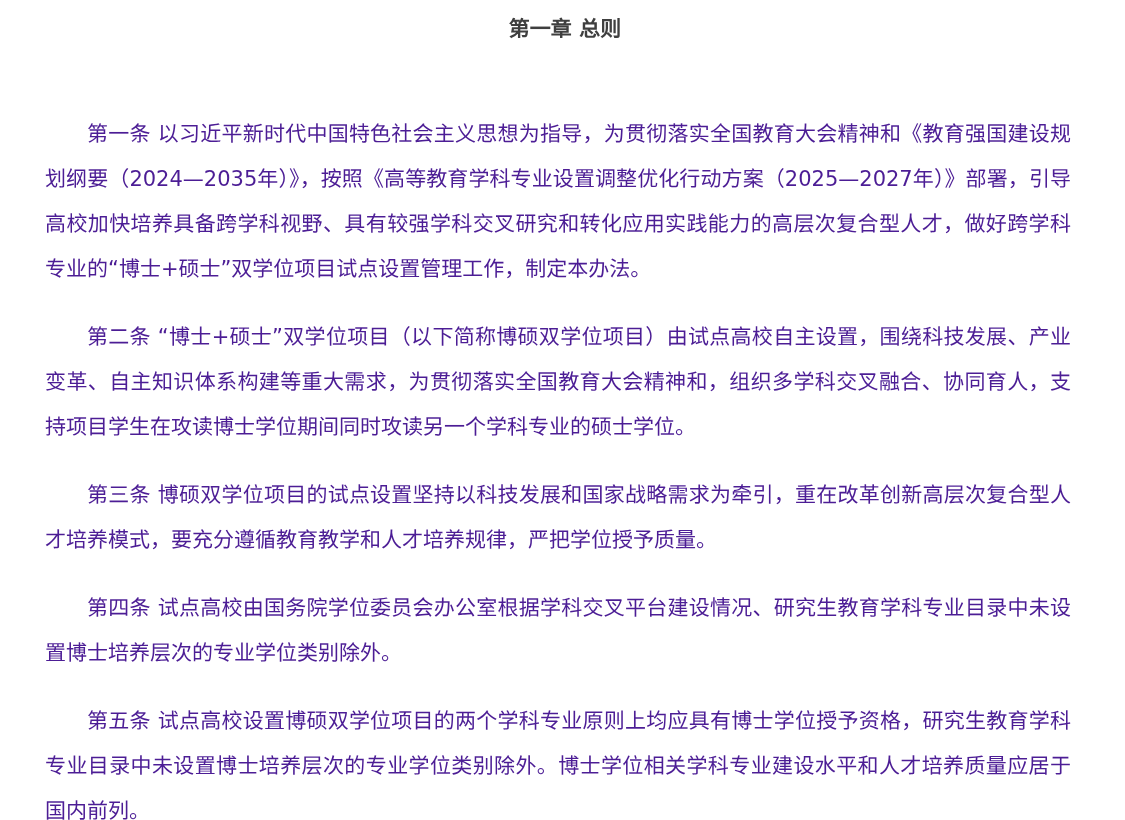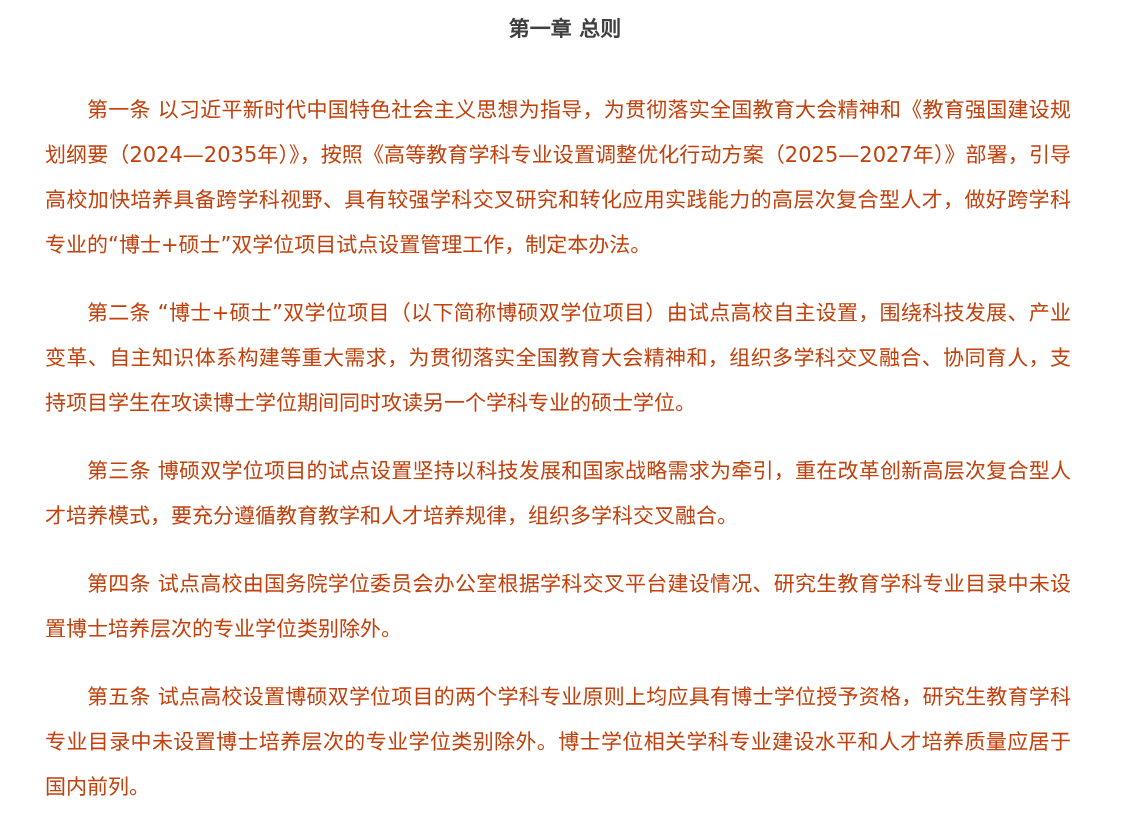--- a/index.html
+++ b/index.html
@@ -16,40 +16,40 @@
   .doc {
     padding: 14px 40px 0 45px;
     box-sizing: border-box;
   }
   .chapter-title {
     text-align: center;
     font-size: 21px;
     font-weight: 700;
     color: #3f3f3f;
     line-height: 30px;
-    margin: 0 0 44px 0;
+    margin: 0 0 68px 0;
   }
   .para {
     font-size: 21px;
     line-height: 45px;
-    color: #c2410c;
+    color: #4c1d95;
     text-align: justify;
     text-indent: 2em;
     margin: 0 14px 23px 0;
     word-break: break-all;
   }
 </style>
 </head>
 <body>
 
 <div class="doc">
   <h1 class="chapter-title">第一章 总则</h1>
 
   <p class="para">第一条 以习近平新时代中国特色社会主义思想为指导，为贯彻落实全国教育大会精神和《教育强国建设规划纲要（2024—2035年）》，按照《高等教育学科专业设置调整优化行动方案（2025—2027年）》部署，引导高校加快培养具备跨学科视野、具有较强学科交叉研究和转化应用实践能力的高层次复合型人才，做好跨学科专业的“博士+硕士”双学位项目试点设置管理工作，制定本办法。</p>
 
   <p class="para">第二条 “博士+硕士”双学位项目（以下简称博硕双学位项目）由试点高校自主设置，围绕科技发展、产业变革、自主知识体系构建等重大需求，为贯彻落实全国教育大会精神和，组织多学科交叉融合、协同育人，支持项目学生在攻读博士学位期间同时攻读另一个学科专业的硕士学位。</p>
 
-  <p class="para">第三条 博硕双学位项目的试点设置坚持以科技发展和国家战略需求为牵引，重在改革创新高层次复合型人才培养模式，要充分遵循教育教学和人才培养规律，组织多学科交叉融合。</p>
+  <p class="para">第三条 博硕双学位项目的试点设置坚持以科技发展和国家战略需求为牵引，重在改革创新高层次复合型人才培养模式，要充分遵循教育教学和人才培养规律，严把学位授予质量。</p>
 
   <p class="para">第四条 试点高校由国务院学位委员会办公室根据学科交叉平台建设情况、研究生教育学科专业目录中未设置博士培养层次的专业学位类别除外。</p>
 
   <p class="para">第五条 试点高校设置博硕双学位项目的两个学科专业原则上均应具有博士学位授予资格，研究生教育学科专业目录中未设置博士培养层次的专业学位类别除外。博士学位相关学科专业建设水平和人才培养质量应居于国内前列。</p>
 </div>
 
 </body></html>

